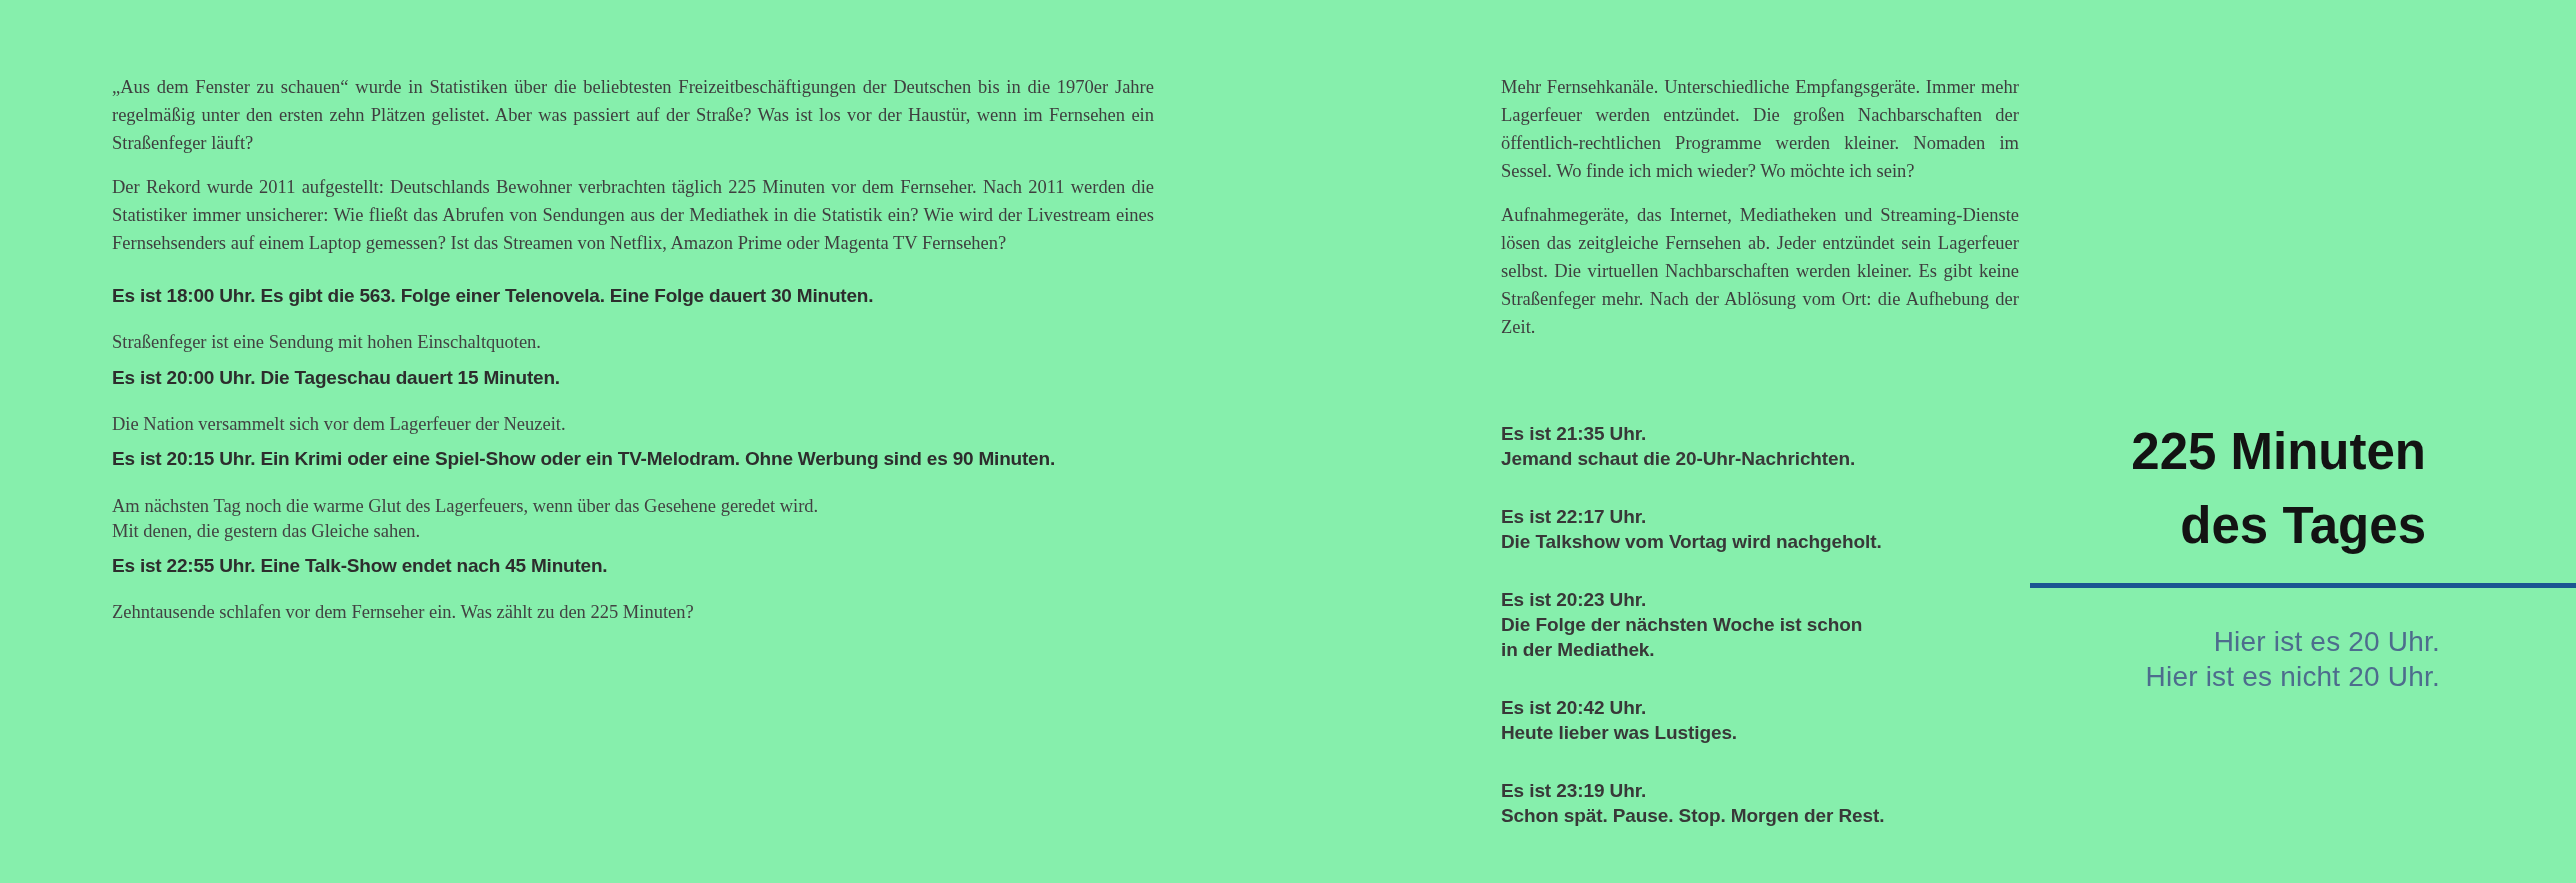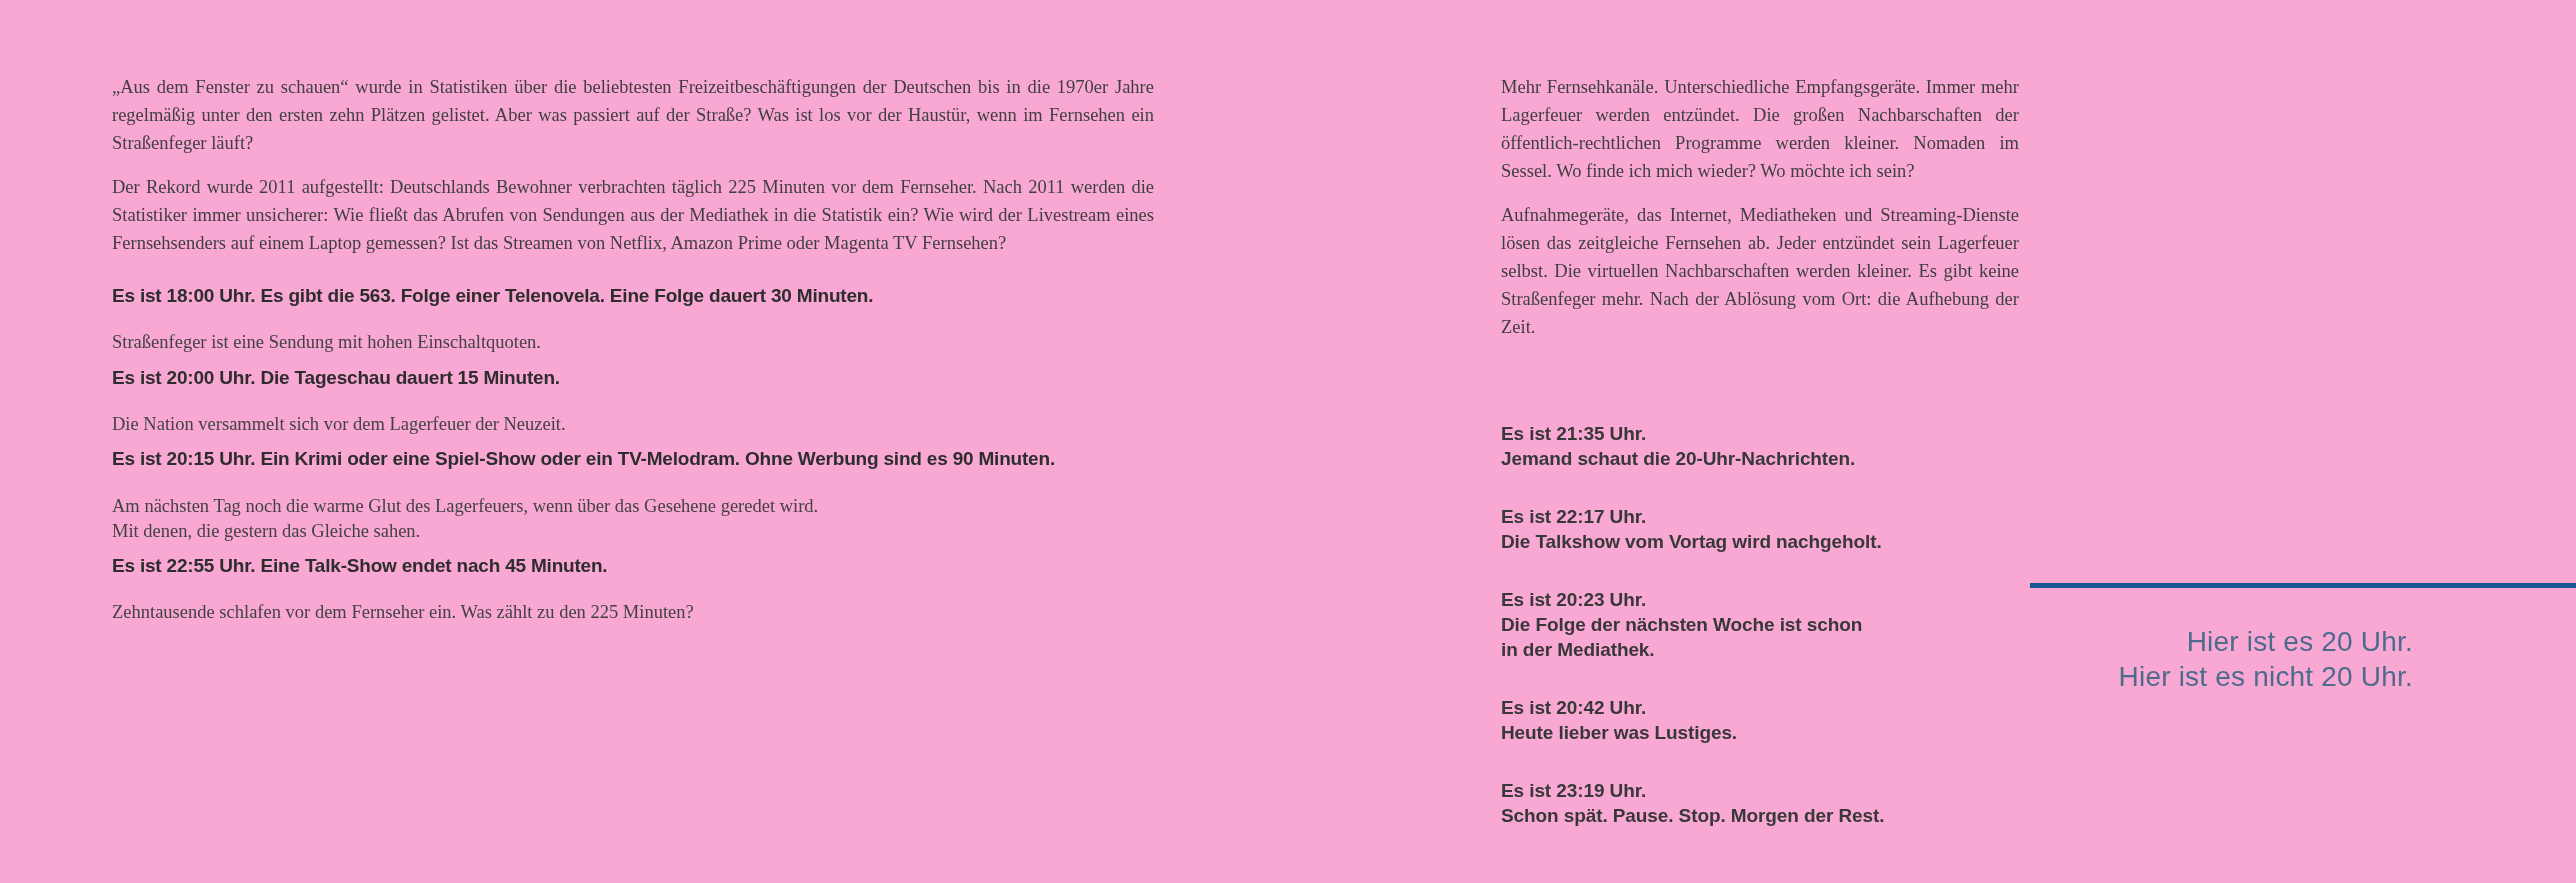--- a/index.html
+++ b/index.html
@@ -1,18 +1,18 @@
 <!DOCTYPE html>
 <html style="font-size:12.3px"><head>
 <meta charset="utf-8">
 <style>
   html,body { margin:0; padding:0; background:#ffffff; }
   .spread {
     position:relative; width:2576px; height:883px;
-    background:#f9a8d4; overflow:hidden;
+    background:#86efac; overflow:hidden;
     font-family:"Liberation Serif", serif;
   }
 
   
   .col-left { position:absolute; left:112px; top:73px; width:1042px; }
   .intro-para {
     font-size:18.5px; line-height:28px; text-align:justify;
     color:#3f3f3f; margin:0;
   }
   .intro-para + .intro-para { margin-top:16px; }
@@ -42,21 +42,21 @@
   .page-title {
     position:absolute; right:150px; top:415px; text-align:right;
     font-family:"Liberation Sans", sans-serif; font-weight:700;
     font-size:51px; line-height:74px; color:#131313;
   }
   .divider {
     position:absolute; left:2030px; top:583px; width:546px; height:5.4px;
     background:#1b5692;
   }
   .page-subtitle {
-    position:absolute; right:163px; top:624px; text-align:right;
+    position:absolute; right:136px; top:624px; text-align:right;
     font-family:"Liberation Sans", sans-serif; font-weight:400;
     font-size:28px; line-height:35px; letter-spacing:0.2px; color:#4d6c8d;
   }
 </style>
 </head>
 <body>
 
 <div class="spread">
 
   <div class="col-left">
@@ -106,20 +106,24 @@
         <div class="tl-time">Es ist 20:42 Uhr.</div>
         <div class="tl-text">Heute lieber was Lustiges.</div>
       </div>
       <div class="tl-entry">
         <div class="tl-time">Es ist 23:19 Uhr.</div>
         <div class="tl-text">Schon spät. Pause. Stop. Morgen der Rest.</div>
       </div>
     </div>
   </div>
 
+  <div class="page-title" style="color: rgb(19, 19, 19);">
+    <div>225 Minuten</div>
+    <div>des Tages</div>
+  </div>
 
   <div class="divider" style="background: rgb(27, 86, 146);"></div>
 
   <div class="page-subtitle" style="color: rgb(77, 108, 141);">
     <div>Hier ist es 20 Uhr.</div>
     <div>Hier ist es nicht 20 Uhr.</div>
   </div>
 
 </div>
 

